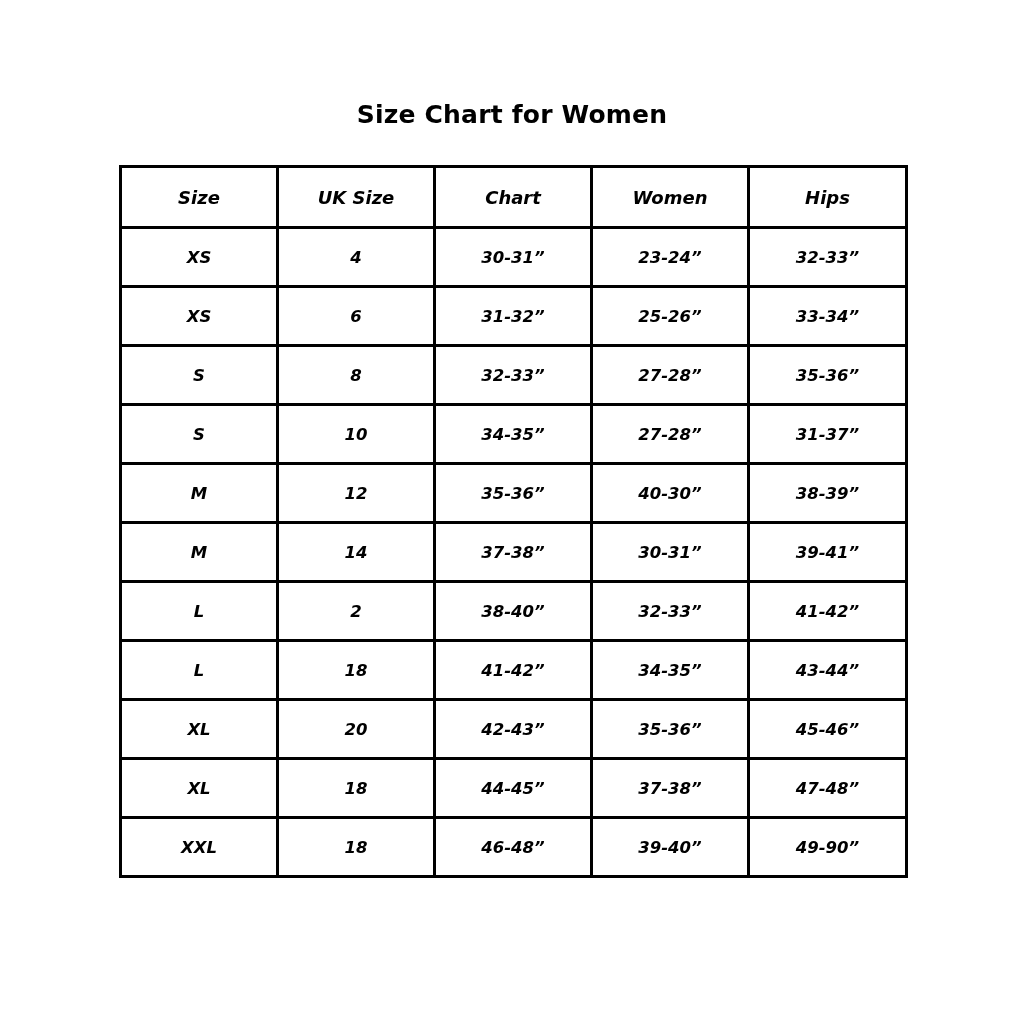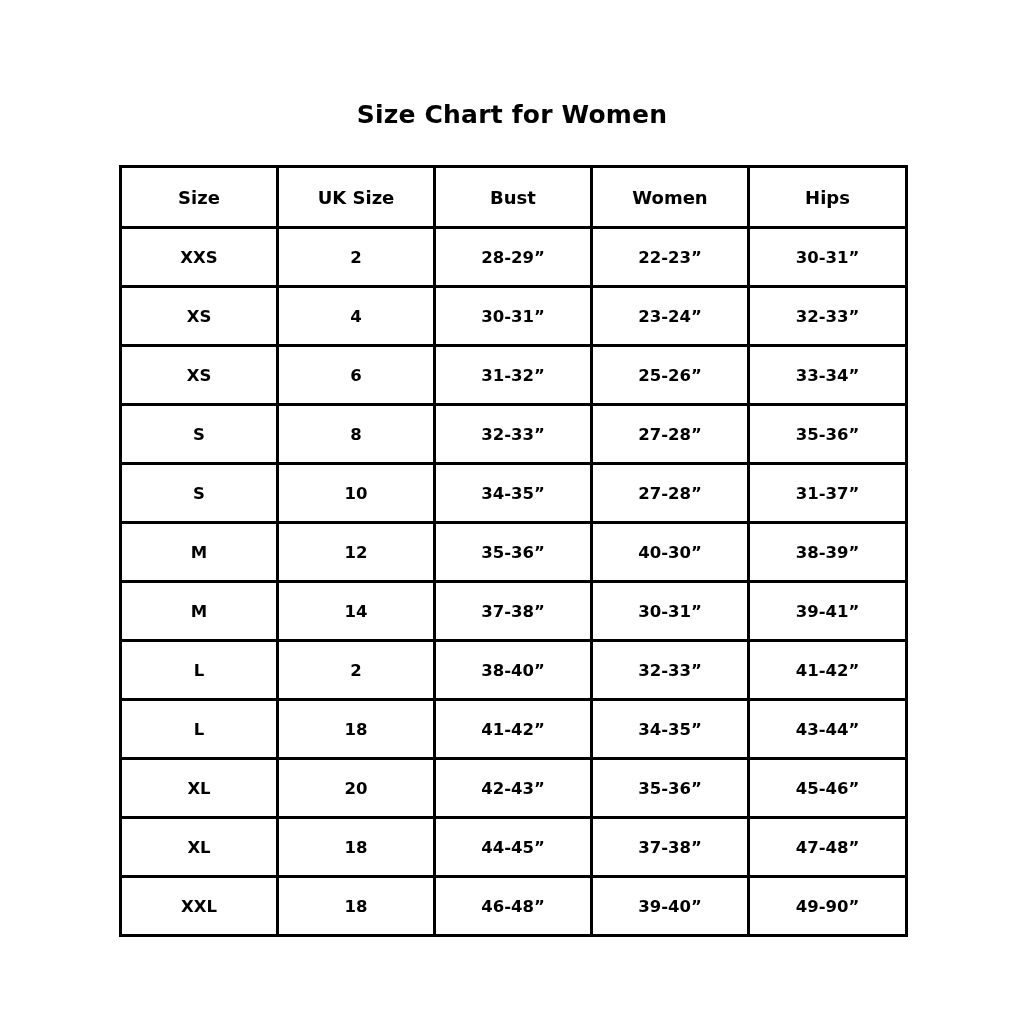--- a/index.html
+++ b/index.html
@@ -33,20 +33,21 @@
   .table-wrap {
     position: absolute;
     top: 165px;
     left: 119px;
     width: 786px;
   }
   table.size-table {
     border-collapse: collapse;
     width: 786px;
     table-layout: fixed;
+    font-style: italic;
   }
   table.size-table td,
   table.size-table th {
     border: 3px solid #000000;
     text-align: center;
     vertical-align: middle;
     font-size: 16.5px;
     font-weight: bold;
     height: 56px;
     padding: 0;
@@ -74,33 +75,26 @@
         <col class="c1">
           <col class="c2">
           <col class="c3">
           <col class="c4">
           <col class="c5">
       </colgroup>
       <thead>
         <tr id="header-row">
             <th>Size</th>
             <th>UK Size</th>
-            <th>Bust</th>
+            <th>Chart</th>
             <th>Women</th>
             <th>Hips</th>
           </tr>
       </thead>
       <tbody id="body-rows">
-          <tr>
-            <td>XXS</td>
-            <td>2</td>
-            <td>28-29”</td>
-            <td>22-23”</td>
-            <td>30-31”</td>
-          </tr>
           <tr>
             <td>XS</td>
             <td>4</td>
             <td>30-31”</td>
             <td>23-24”</td>
             <td>32-33”</td>
           </tr>
           <tr>
             <td>XS</td>
             <td>6</td>

